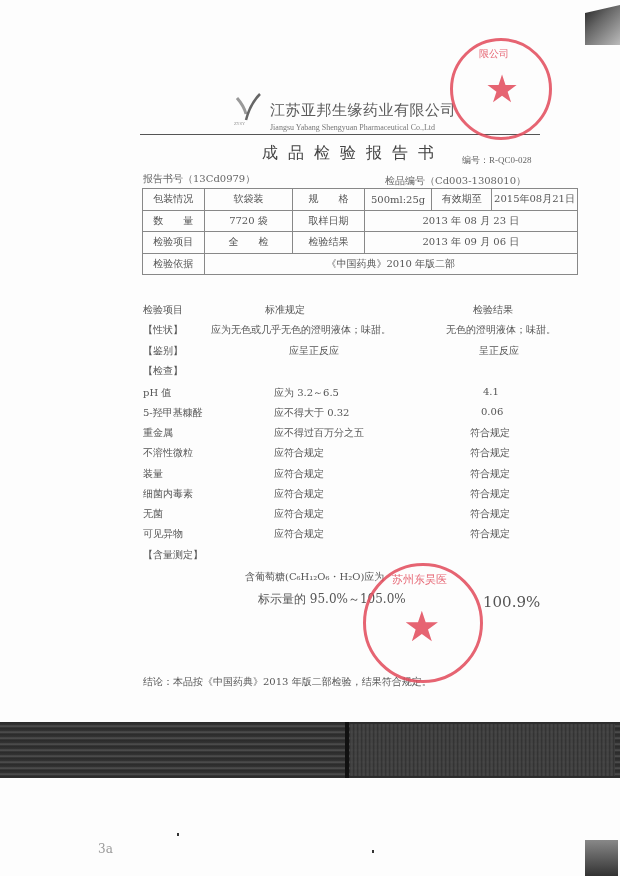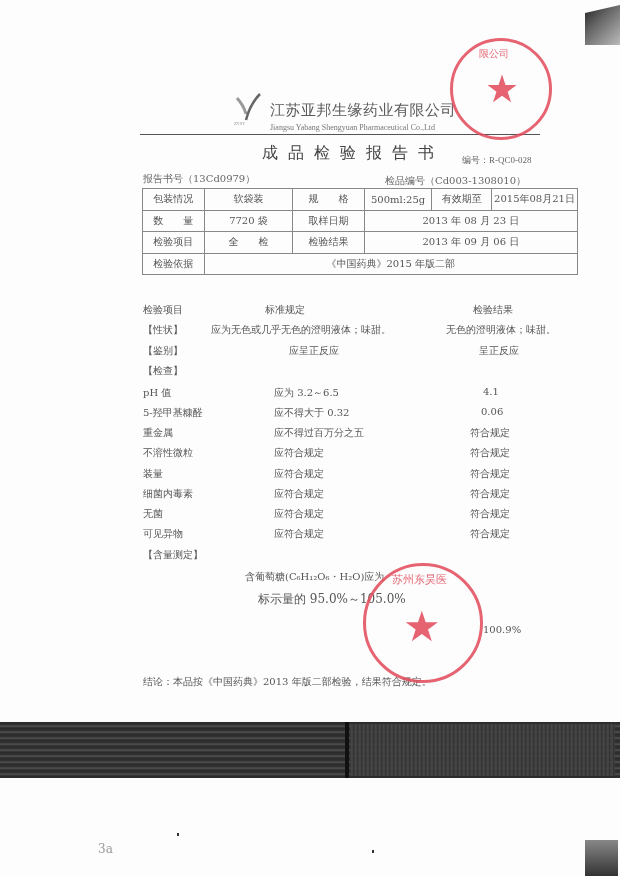--- a/index.html
+++ b/index.html
@@ -16,21 +16,21 @@
   .doc-title { left: 262px; top: 143px; font-size: 16px; letter-spacing: 10px; color: #444; font-family: "DejaVu Sans", sans-serif; }
   .report-no { left: 143px; top: 172px; font-size: 10px; color: #666; }
   .sample-no { left: 385px; top: 174px; font-size: 10px; color: #666; }
   table.info { position: absolute; left: 142px; top: 188px; width: 436px; border-collapse: collapse; font-size: 10px; color: #555; }
   table.info td { border: 1px solid #888; height: 21.5px; text-align: center; padding: 0 2px; white-space: nowrap; }
   .row { position: absolute; left: 143px; width: 440px; font-size: 10px; color: #555; height: 16px; }
   .row span { position: absolute; top: 0; white-space: nowrap; }
   .c1 { left: 0; }
   .content-title { left: 245px; top: 570px; font-size: 10px; color: #555; }
   .content-std { left: 258px; top: 591px; font-size: 12px; color: #555; }
-  .content-res { left: 483px; top: 624px; font-size: 10px; color: #555; }
+  .content-res { left: 483px; top: 593px; font-size: 15px; color: #555; }
   .conclusion { left: 143px; top: 675px; font-size: 10px; color: #555; }
   .scan-band { left: 0; top: 722px; width: 620px; height: 56px; background: repeating-linear-gradient(180deg,#2a2a2a 0px,#333 3px,#555 4px,#2a2a2a 6px); }
   .scan-band:after { content:""; position:absolute; left:345px; top:0; width:4px; height:56px; background:#111; }
   .scan-band-right { left: 350px; top: 724px; width: 265px; height: 52px; background: repeating-linear-gradient(90deg,#3a3a3a 0,#4a4a4a 2px,#2c2c2c 4px); opacity:.9; }
   .scan-corner-br { left: 585px; top: 840px; width: 33px; height: 36px; background: linear-gradient(180deg,#888,#333); }
   .page-num { left: 98px; top: 842px; font-size: 12px; color: #999; }
   .dot { width:2px; height:3px; background:#333; }
   .seal { border: 3px solid #e24a5a; border-radius: 50%; opacity: .85; }
   .seal .star { position:absolute; color:#e24a5a; font-family:"DejaVu Sans",sans-serif; }
   .seal .ring-text { position:absolute; color:#e24a5a; font-size:11px; font-family:"DejaVu Sans",sans-serif; }
@@ -81,21 +81,21 @@
     <td colspan="3">2013 年 08 月 23 日</td>
   </tr>
   <tr>
     <td>检验项目</td>
     <td>全　　检</td>
     <td>检验结果</td>
     <td colspan="3">2013 年 09 月 06 日</td>
   </tr>
   <tr>
     <td>检验依据</td>
-    <td colspan="5">《中国药典》2015 年版二部</td>
+    <td colspan="5">《中国药典》2010 年版二部</td>
   </tr>
 </tbody>
   </table>
 
 <div class="row" style="top:303px">
   <span class="c1">检验项目</span>
   <span style="left:122px">标准规定</span>
   <span style="left:330px">检验结果</span>
 </div>
 

